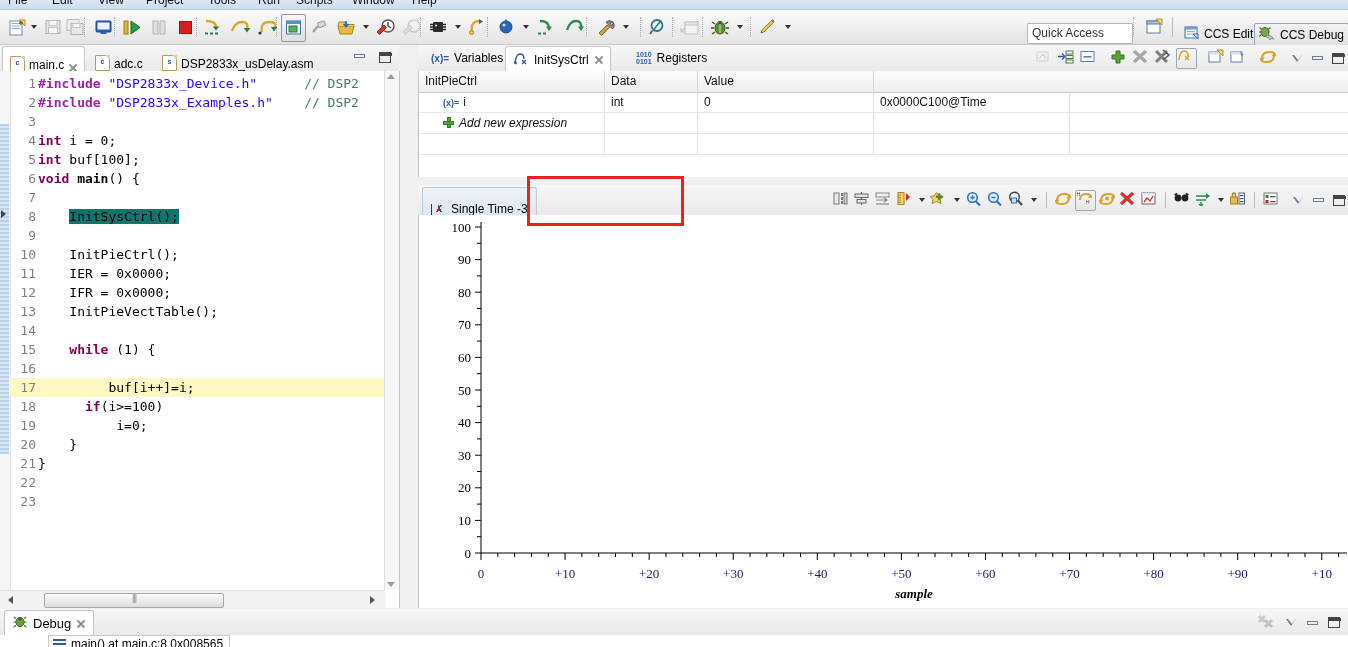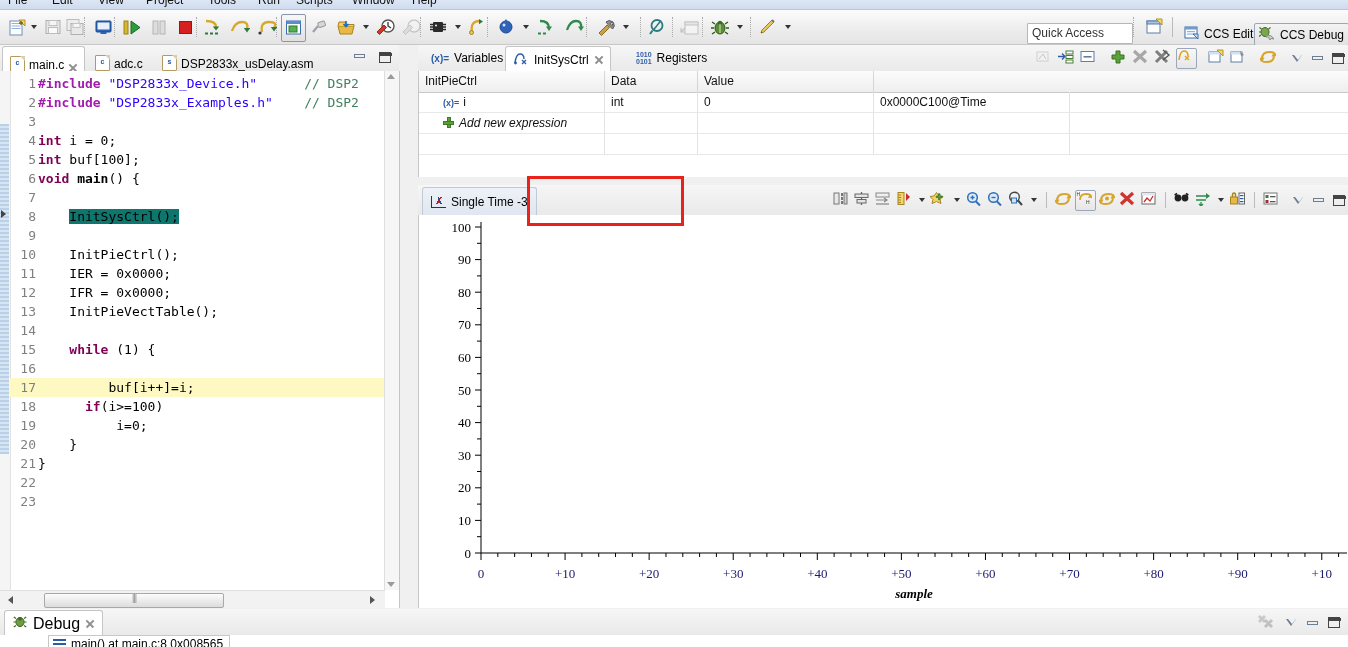--- a/index.html
+++ b/index.html
@@ -149,21 +149,21 @@
   .plusico:before,.plusico:after{content:"";position:absolute;background:#5aa13a;border:1px solid #3f7a28;box-sizing:border-box;}
   .plusico:before{left:4px;top:0;width:4px;height:11px;}
   .plusico:after{left:0;top:4px;width:11px;height:4px;}
 
   .extools{position:absolute;right:4px;top:3px;height:20px;display:flex;align-items:center;gap:3px;}
 
   
   .graphview{position:absolute;left:418px;top:185px;width:930px;height:423px;background:#f0f0f0;}
   .gtabs{position:absolute;left:0;top:0;width:930px;height:30px;
     background:linear-gradient(#f6f6f6,#e9e9e9);border-bottom:1px solid #c5c5c5;}
-  .gtab{position:absolute;top:2px;height:28px;display:flex;align-items:center;gap:5px;
+  .gtab{position:absolute;top:2px;height:28px;display:flex;align-items:flex-end;gap:5px;
     padding:0 8px;font-size:12px;white-space:nowrap;color:#000;}
   .gtab.inactive{background:linear-gradient(#eef2f8,#dfe6f0);border:1px solid #c0c9d6;
     border-bottom:none;border-radius:3px 3px 0 0;}
   .gtab.active{background:#fff;border:1px solid #c5c5c5;border-bottom:1px solid #fff;
     border-radius:3px 3px 0 0;}
   .graphico{display:inline-block;width:15px;height:12px;position:relative;flex:none;
     border-left:1.4px solid #333;border-bottom:1.4px solid #333;box-sizing:border-box;}
   .graphico:before{content:"";position:absolute;left:1px;top:1px;width:13px;height:7px;
     background:
       linear-gradient(70deg,transparent 45%,#1b4fa0 45%,#1b4fa0 56%,transparent 56%),
@@ -176,21 +176,21 @@
 
   .plotwrap{position:absolute;left:0;top:30px;width:930px;height:393px;background:#fff;
     border-left:1px solid #c5c5c5;}
   .plot{position:absolute;left:0;top:0;width:930px;height:393px;}
 
   
   .debugview{position:absolute;left:0;top:609px;width:1348px;height:38px;background:#f0f0f0;}
   .dtabs{position:absolute;left:0;top:0;width:1348px;height:26px;
     background:linear-gradient(#f6f6f6,#e9e9e9);border-bottom:1px solid #c5c5c5;}
   .dtab{position:absolute;left:4px;top:1px;height:25px;display:flex;align-items:center;gap:5px;
-    padding:0 8px;font-size:16px;background:#fff;border:1px solid #c5c5c5;border-bottom:1px solid #fff;
+    padding:0 8px;font-size:13px;background:#fff;border:1px solid #c5c5c5;border-bottom:1px solid #fff;
     border-radius:3px 3px 0 0;white-space:nowrap;}
   .dbody{position:absolute;left:0;top:26px;width:1348px;height:12px;background:#fff;
     overflow:hidden;font-size:12px;}
   .dstack{position:absolute;left:48px;top:0;display:flex;align-items:center;gap:5px;
     background:#fff;border:1px solid #c8c8c8;border-bottom:none;padding:1px 6px 0 4px;}
   .stkico{display:inline-block;width:13px;height:10px;position:relative;}
   .stkico:before{content:"";position:absolute;left:0;top:0;width:13px;height:10px;
     background:repeating-linear-gradient(0deg,#2a5ca8 0,#2a5ca8 2px,#fff 2px,#fff 4px);}
   .dtools{position:absolute;right:8px;top:4px;display:flex;align-items:center;gap:10px;}
 

